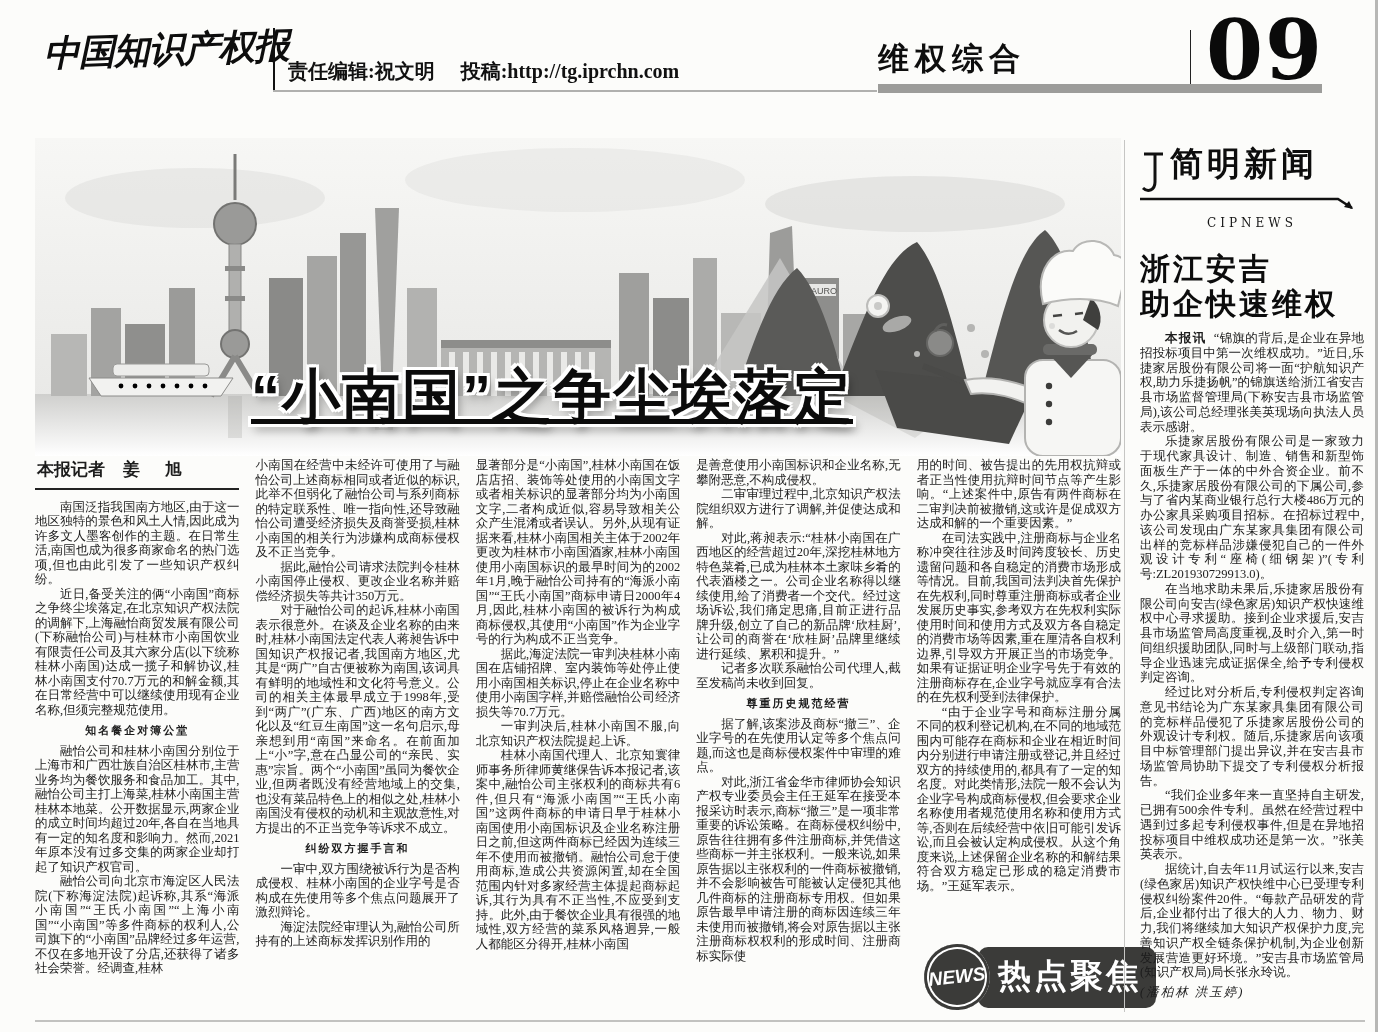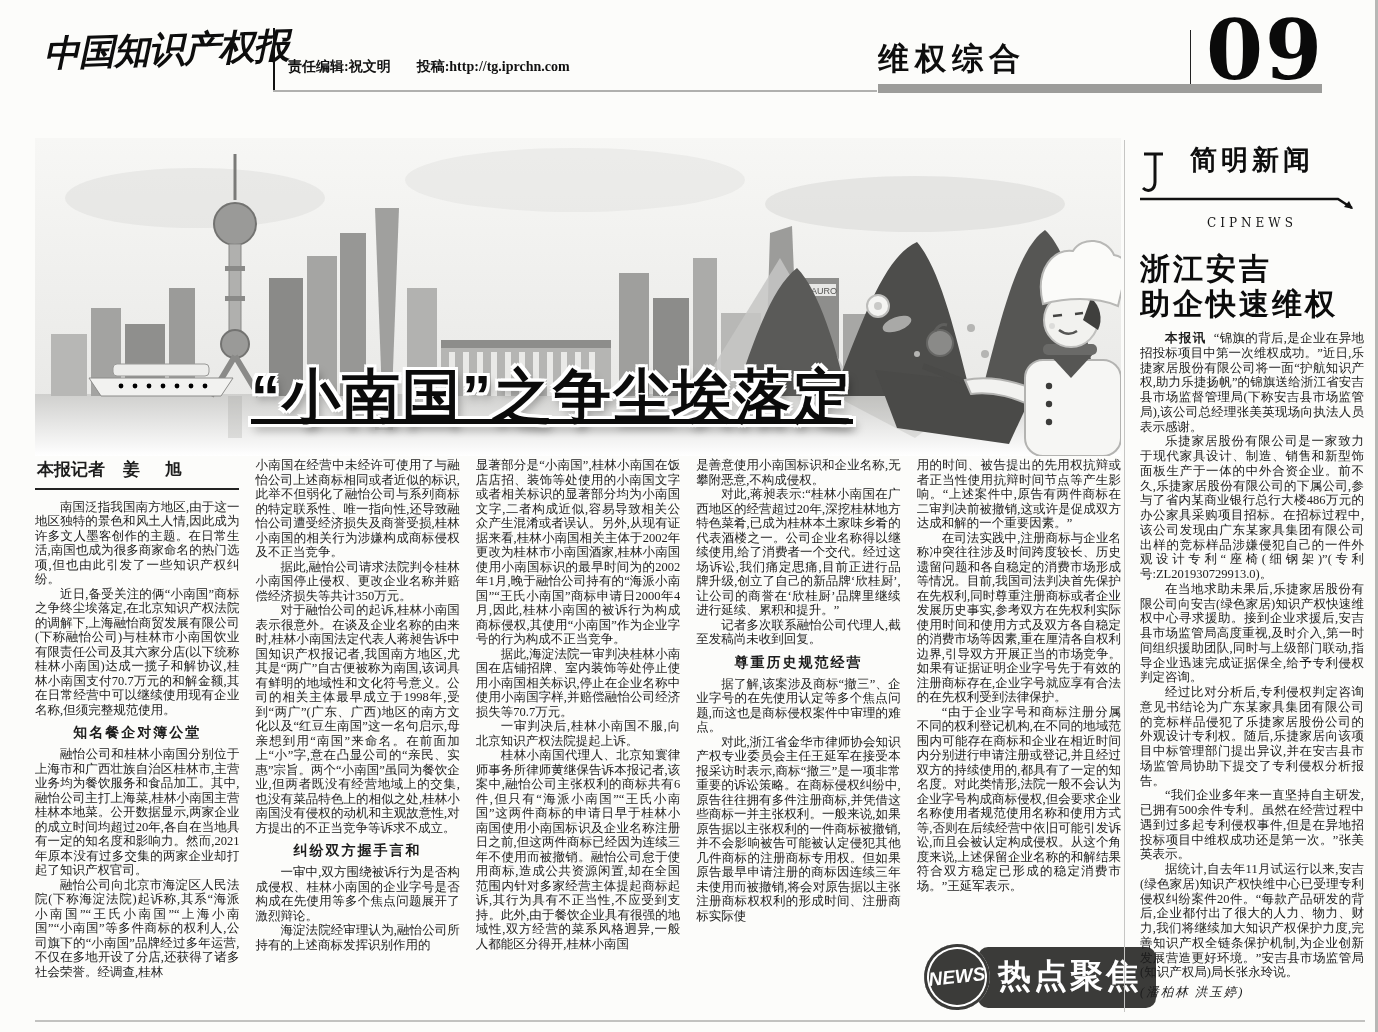--- a/index.html
+++ b/index.html
@@ -7,21 +7,21 @@
   .page{position:relative;width:1378px;height:1032px;background:#fcfcfa;overflow:hidden;
         font-family:"Liberation Serif",serif;color:#1c1c1c;
         border-right:3px solid #b7b7b5;}
   
   .masthead{position:absolute;left:44px;top:26px;width:230px;height:72px;
             font-family:"DejaVu Serif",serif;font-weight:bold;font-style:italic;
             font-size:36px;letter-spacing:-1px;transform:rotate(-2deg);color:#0d0d0d;
             white-space:nowrap;}
   .hdr-vline{position:absolute;left:273px;top:28px;width:2px;height:62px;background:#111;}
   .editor-line{position:absolute;left:288px;top:58px;font-family:"Liberation Serif",serif;
-               font-weight:bold;font-size:14px;color:#111;white-space:nowrap;}
+               font-weight:bold;font-size:20px;color:#111;white-space:nowrap;}
   .editor-line span{margin-right:26px;}
   .thin-rule{position:absolute;left:273px;top:90px;width:604px;height:2px;background:#b0b0ae;}
   .section-title{position:absolute;left:878px;top:38px;font-family:"Liberation Sans",sans-serif;
                  font-weight:900;font-size:31px;letter-spacing:6px;color:#0e0e0e;}
   .date-block{position:absolute;left:1014px;top:36px;font-weight:bold;font-size:14.5px;
               color:#111;line-height:1.55;white-space:nowrap;}
   .hdr-vline2{position:absolute;left:1190px;top:30px;width:1px;height:56px;background:#222;}
   .page-num{position:absolute;left:1206px;top:2px;font-family:"DejaVu Serif",serif;
             font-weight:bold;font-size:82px;color:#0a0a0a;letter-spacing:2px;}
   .thick-rule{position:absolute;left:878px;top:84px;width:444px;height:9px;background:#9c9c9a;}
@@ -33,39 +33,39 @@
        text-shadow:-3px -3px 0 #fff,3px -3px 0 #fff,-3px 3px 0 #fff,3px 3px 0 #fff,
                    0 -3px 0 #fff,0 3px 0 #fff,-3px 0 0 #fff,3px 0 0 #fff,4px 6px 8px rgba(0,0,0,.35);text-decoration:underline;}
   
   .article{position:absolute;left:35px;top:458px;width:1086px;height:562px;display:flex;gap:16px;}
   .col{flex:1 1 0;overflow:hidden;font-size:12.5px;line-height:1.16;text-align:justify;}
   .byline{font-family:"Liberation Sans",sans-serif;font-weight:bold;font-size:17px;
           padding:2px 0 8px 2px;border-bottom:2px solid #222;margin-bottom:10px;}
   .byline .nm{margin-left:18px;letter-spacing:10px;}
   .para{margin:0;text-indent:2em;}
   .para.cont{text-indent:0;}
-  .subhead{font-family:Liberation Serif, serif;font-weight:900;font-size:14px;
+  .subhead{font-family:Liberation Mono, monospace;font-weight:900;font-size:11px;
            text-align:center;margin:8px 0 6px;letter-spacing:2px;}
   
   .news-badge{position:absolute;left:924px;top:944px;display:flex;align-items:center;}
   .news-circle{width:66px;height:66px;border-radius:50%;background:#3b3b39;color:#fff;
        display:flex;align-items:center;justify-content:center;font-family:"Liberation Sans",sans-serif;
        font-style:italic;font-weight:900;font-size:19px;letter-spacing:0;
        box-shadow:inset 0 0 0 3px #3b3b39, inset 0 0 0 5px #ffffff;z-index:2;transform:rotate(-6deg);}
   .news-label{background:#3b3b39;color:#fff;font-family:"Liberation Sans",sans-serif;
        font-weight:900;font-size:33px;letter-spacing:3px;padding:7px 14px 9px 20px;
        border-radius:10px;margin-left:-12px;}
   
   .sidebar-vrule{position:absolute;left:1124px;top:140px;width:1px;height:872px;background:#c6c6c4;}
   .sidebar{position:absolute;left:1140px;top:140px;width:224px;height:878px;overflow:hidden;}
   .brief-head{position:relative;padding:2px 0 4px 0;}
   .brief-row{display:flex;align-items:flex-start;}
   .brief-j{flex:0 0 30px;margin-top:6px;}
-  .brief-title{font-family:Liberation Serif, serif;font-weight:900;font-size:27px;
-               letter-spacing:4px;color:#0d0d0d;margin-left:20px;}
+  .brief-title{font-family:Liberation Serif, serif;font-weight:900;font-size:33px;
+               letter-spacing:4px;color:#0d0d0d;margin-left:0;}
   .brief-underline{margin-top:2px;}
   .brief-sub{font-family:"DejaVu Serif",serif;font-size:12px;letter-spacing:4px;
              text-align:center;margin-top:2px;color:#161616;}
   .side-headline{font-family:"Liberation Sans",sans-serif;font-weight:900;font-size:30px;
                  line-height:1.15;letter-spacing:3px;color:#0c0c0c;margin:18px 0 10px;}
   .side-body{font-size:12.5px;line-height:1.18;text-align:justify;}
   .spara{margin:0;text-indent:2em;}
   .spara b{letter-spacing:1px;}
   .signature{text-align:left;font-size:12.5px;margin-top:4px;letter-spacing:2px;font-style:italic;}
   .bottom-rule{position:absolute;left:35px;top:1020px;width:1330px;height:2px;background:#c2c2c0;}
@@ -216,20 +216,21 @@
         <p class="para">海淀法院经审理认为,融怡公司所持有的上述商标发挥识别作用的</p>
       </div>
     <div class="col">
         <p class="para cont">显著部分是“小南国”,桂林小南国在饭店店招、装饰等处使用的小南国文字或者相关标识的显著部分均为小南国文字,二者构成近似,容易导致相关公众产生混淆或者误认。另外,从现有证据来看,桂林小南国相关主体于2002年更改为桂林市小南国酒家,桂林小南国使用小南国标识的最早时间为的2002年1月,晚于融怡公司持有的“海派小南国”“王氏小南国”商标申请日2000年4月,因此,桂林小南国的被诉行为构成商标侵权,其使用“小南国”作为企业字号的行为构成不正当竞争。</p>
         <p class="para">据此,海淀法院一审判决桂林小南国在店铺招牌、室内装饰等处停止使用小南国相关标识,停止在企业名称中使用小南国字样,并赔偿融怡公司经济损失等70.7万元。</p>
         <p class="para">一审判决后,桂林小南国不服,向北京知识产权法院提起上诉。</p>
         <p class="para">桂林小南国代理人、北京知寰律师事务所律师黄继保告诉本报记者,该案中,融怡公司主张权利的商标共有6件,但只有“海派小南国”“王氏小南国”这两件商标的申请日早于桂林小南国使用小南国标识及企业名称注册日之前,但这两件商标已经因为连续三年不使用而被撤销。融怡公司怠于使用商标,造成公共资源闲置,却在全国范围内针对多家经营主体提起商标起诉,其行为具有不正当性,不应受到支持。此外,由于餐饮企业具有很强的地域性,双方经营的菜系风格迥异,一般人都能区分得开,桂林小南国</p>
       </div>
     <div class="col">
         <p class="para cont">是善意使用小南国标识和企业名称,无攀附恶意,不构成侵权。</p>
+        <p class="para">二审审理过程中,北京知识产权法院组织双方进行了调解,并促使达成和解。</p>
         <p class="para">对此,蒋昶表示:“桂林小南国在广西地区的经营超过20年,深挖桂林地方特色菜肴,已成为桂林本土家味乡肴的代表酒楼之一。公司企业名称得以继续使用,给了消费者一个交代。经过这场诉讼,我们痛定思痛,目前正进行品牌升级,创立了自己的新品牌‘欣桂厨’,让公司的商誉在‘欣桂厨’品牌里继续进行延续、累积和提升。”</p>
         <p class="para">记者多次联系融怡公司代理人,截至发稿尚未收到回复。</p>
         <div class="subhead">尊重历史规范经营</div>
         <p class="para">据了解,该案涉及商标“撤三”、企业字号的在先使用认定等多个焦点问题,而这也是商标侵权案件中审理的难点。</p>
         <p class="para">对此,浙江省金华市律师协会知识产权专业委员会主任王延军在接受本报采访时表示,商标“撤三”是一项非常重要的诉讼策略。在商标侵权纠纷中,原告往往拥有多件注册商标,并凭借这些商标一并主张权利。一般来说,如果原告据以主张权利的一件商标被撤销,并不会影响被告可能被认定侵犯其他几件商标的注册商标专用权。但如果原告最早申请注册的商标因连续三年未使用而被撤销,将会对原告据以主张注册商标权权利的形成时间、注册商标实际使</p>
       </div>
     <div class="col">
         <p class="para cont">用的时间、被告提出的先用权抗辩或者正当性使用抗辩时间节点等产生影响。“上述案件中,原告有两件商标在二审判决前被撤销,这或许是促成双方达成和解的一个重要因素。”</p>
         <p class="para">在司法实践中,注册商标与企业名称冲突往往涉及时间跨度较长、历史遗留问题和各自稳定的消费市场形成等情况。目前,我国司法判决首先保护在先权利,同时尊重注册商标或者企业发展历史事实,参考双方在先权利实际使用时间和使用方式及双方各自稳定的消费市场等因素,重在厘清各自权利边界,引导双方开展正当的市场竞争。如果有证据证明企业字号先于有效的注册商标存在,企业字号就应享有合法的在先权利受到法律保护。</p>
         <p class="para">“由于企业字号和商标注册分属不同的权利登记机构,在不同的地域范围内可能存在商标和企业在相近时间内分别进行申请注册或登记,并且经过双方的持续使用的,都具有了一定的知名度。对此类情形,法院一般不会认为企业字号构成商标侵权,但会要求企业名称使用者规范使用名称和使用方式等,否则在后续经营中依旧可能引发诉讼,而且会被认定构成侵权。从这个角度来说,上述保留企业名称的和解结果符合双方稳定已形成的稳定消费市场。”王延军表示。</p>

